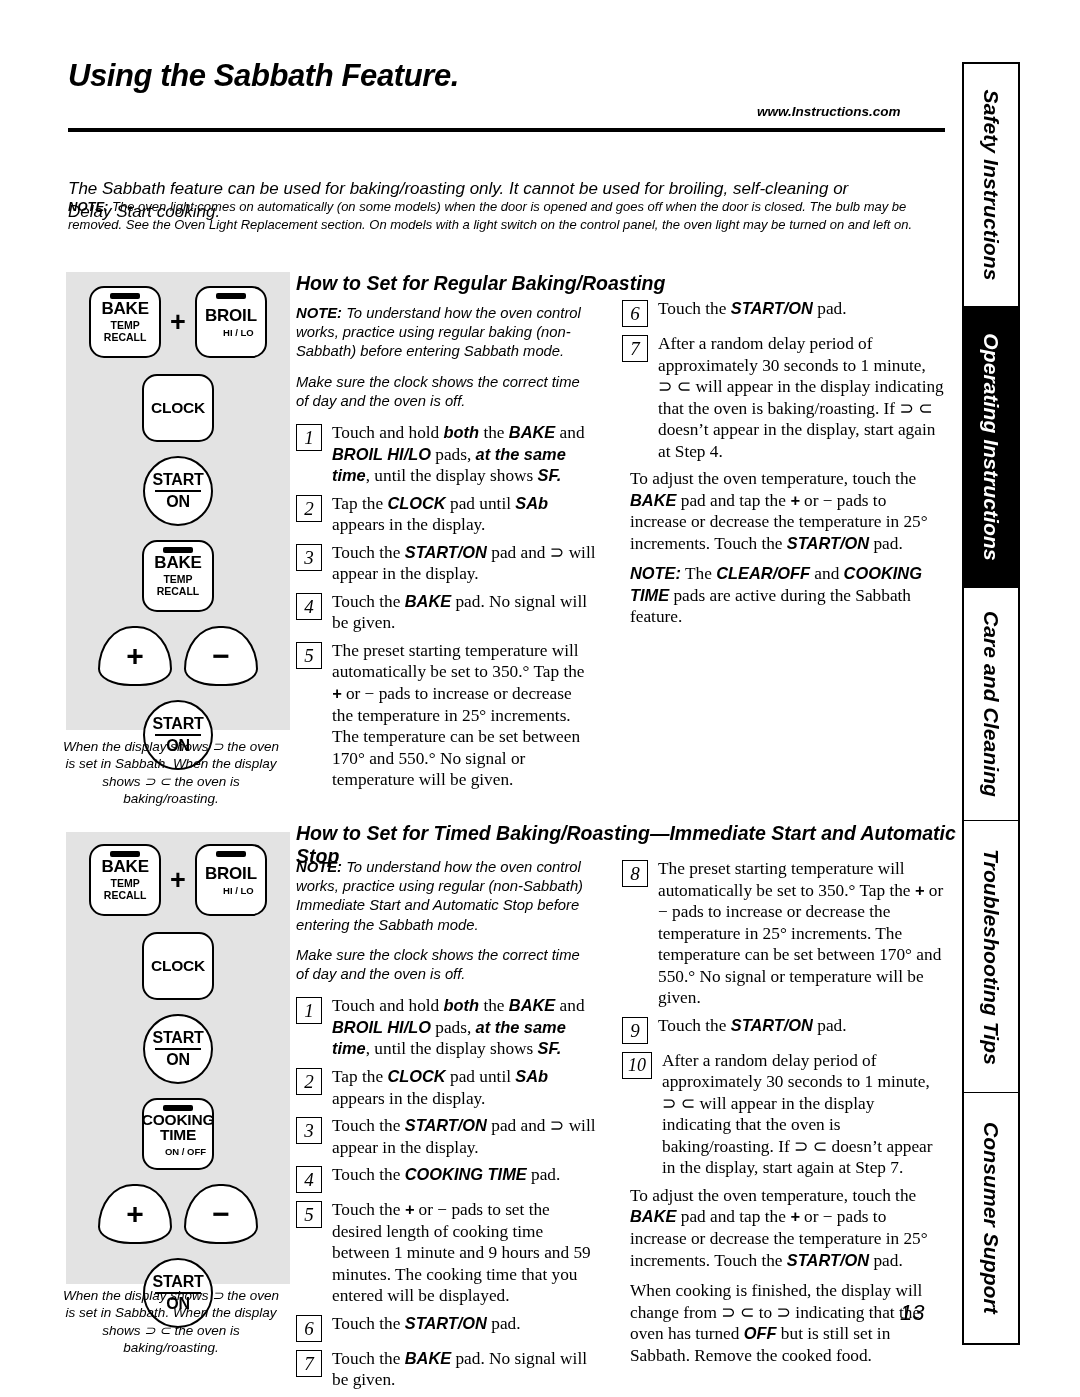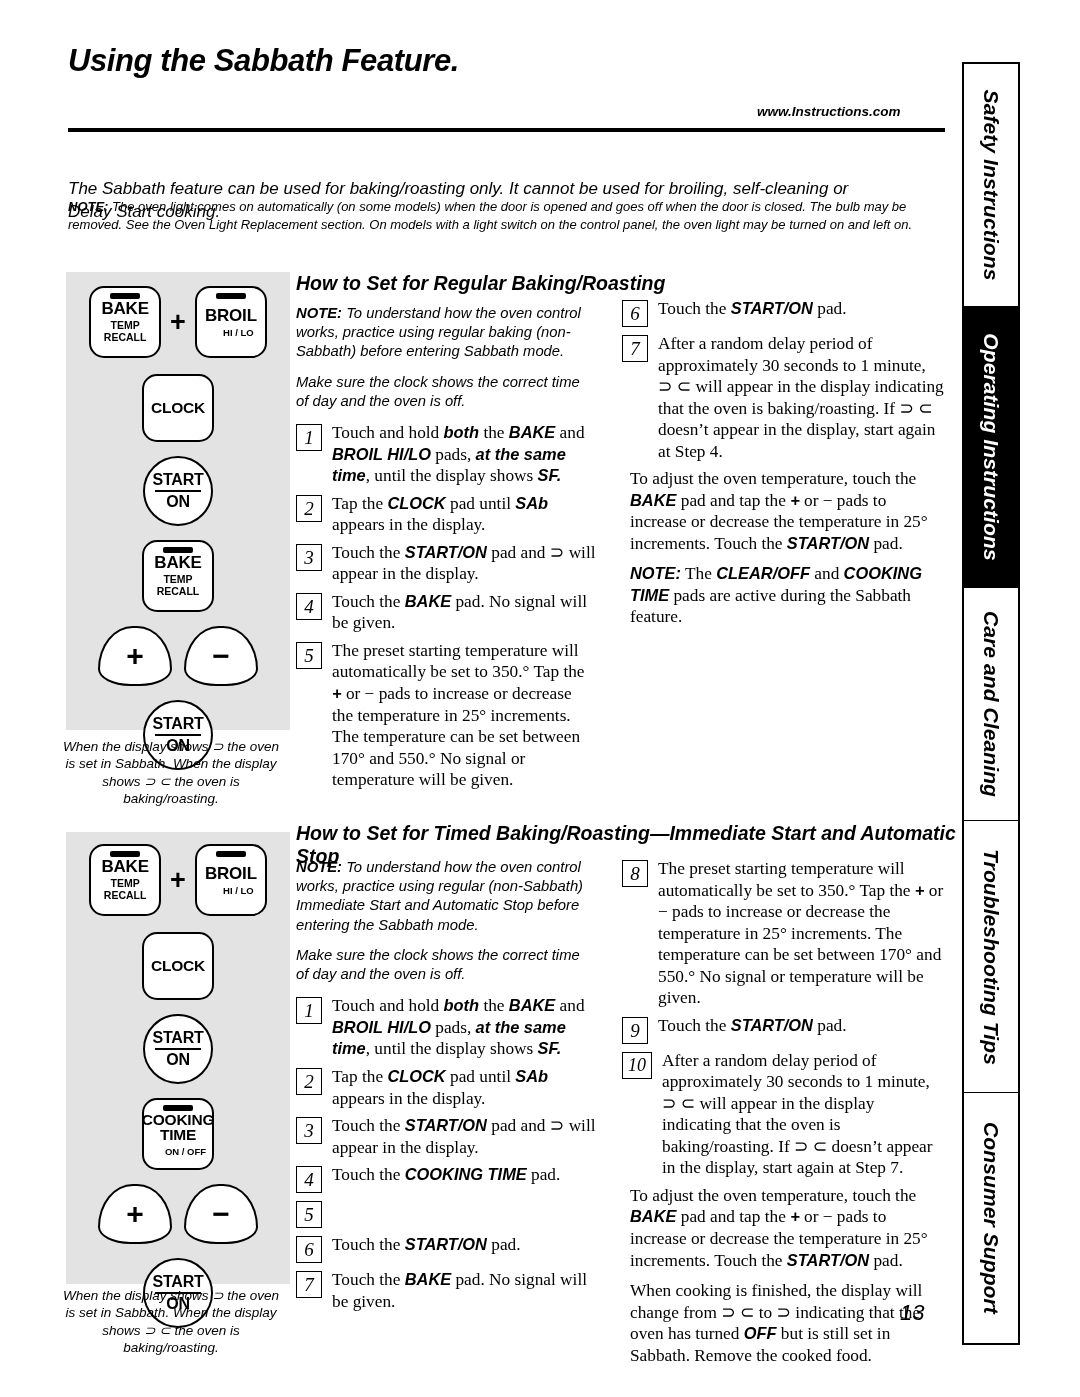--- a/index.html
+++ b/index.html
@@ -45,21 +45,21 @@
     font-weight: bold;
     font-style: italic;
     font-size: 21px;
     letter-spacing: 0.1px;
     color: #000;
   }
   .tab.active .tab-label { color: #fff; }
 
   
   .hdr-title {
-    position: absolute; left: 68px; top: 43px;
+    position: absolute; left: 68px; top: 58px;
     font-family: "Liberation Sans", sans-serif;
     font-weight: bold; font-style: italic;
     font-size: 31px;
     letter-spacing: -0.4px;
   }
   .hdr-sub {
     position: absolute; left: 68px; top: 102px;
     font-family: "Liberation Sans", sans-serif;
     font-weight: bold; font-style: italic;
     font-size: 17.5px;
@@ -466,20 +466,21 @@
         <div class="step">
           <div class="step-num">3</div>
           <div class="step-body">Touch the <b>START/ON</b> pad and ⊃ will appear in the display.</div>
         </div>
         <div class="step">
           <div class="step-num">4</div>
           <div class="step-body">Touch the <b>COOKING TIME</b> pad.</div>
         </div>
         <div class="step">
           <div class="step-num">5</div>
+          <div class="step-body">Touch the <b>+</b> or − pads to set the desired length of cooking time between 1 minute and 9 hours and 59 minutes. The cooking time that you entered will be displayed.</div>
         </div>
         <div class="step">
           <div class="step-num">6</div>
           <div class="step-body">Touch the <b>START/ON</b> pad.</div>
         </div>
         <div class="step">
           <div class="step-num">7</div>
           <div class="step-body">Touch the <b>BAKE</b> pad. No signal will be given.</div>
         </div>
       </div>

